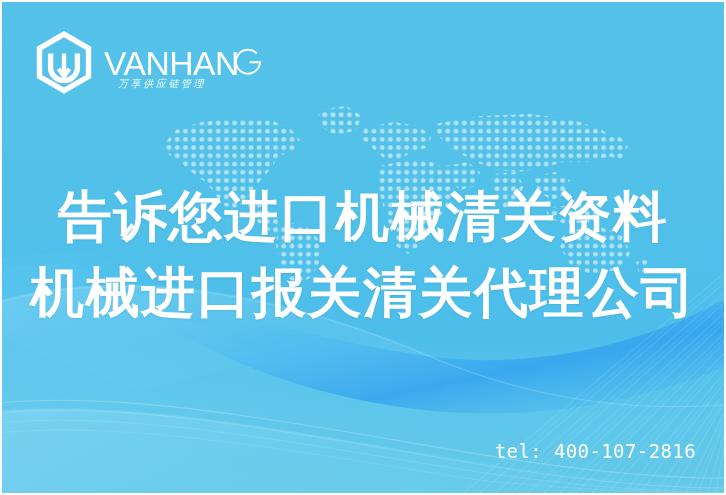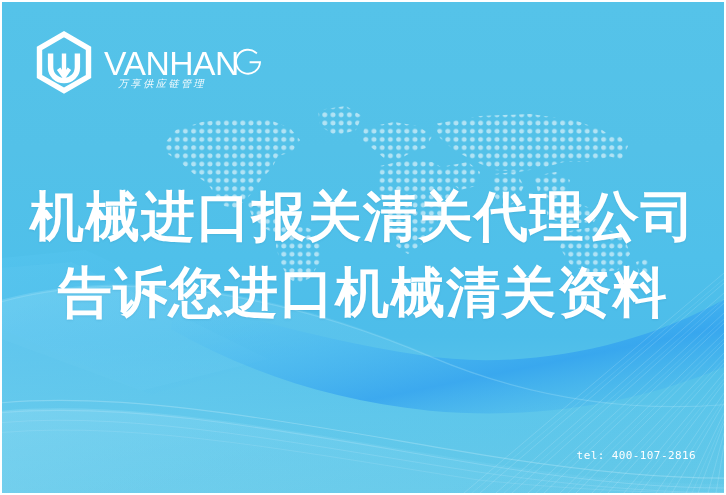--- a/index.html
+++ b/index.html
@@ -123,21 +123,21 @@
     white-space:nowrap;
     text-shadow:0 1px 2px rgba(40,130,170,.18);
   }
 
   
   .phone{
     position:absolute;
     right:28px;
     bottom:31px;
     color:#ffffff;
-    font-size:11px;
+    font-size:19px;
     letter-spacing:.4px;
     white-space:nowrap;
     font-family:"DejaVu Sans Mono","Liberation Mono",monospace;
   }
 </style>
 </head>
 <body>
 
 <div class="banner">
 
@@ -295,19 +295,19 @@
           <svg viewBox="0 0 34 34" aria-hidden="true">
             <path d="M25.8 8.2 A12 12 0 1 0 29 17 L18.6 17" fill="none" stroke="#ffffff" stroke-width="1.9"></path>
           </svg>
         </span>
         <span class="logo-cn">万享供应链管理</span>
       </span>
     </span>
   </div>
 
   <div class="headline">
+    <span class="hl-line">告诉您进口机械清关资料</span>
     <span class="hl-line">机械进口报关清关代理公司</span>
-    <span class="hl-line">告诉您进口机械清关资料</span>
   </div>
 
   <div class="phone">tel: 400-107-2816</div>
 
 </div>
 
 </body></html>

